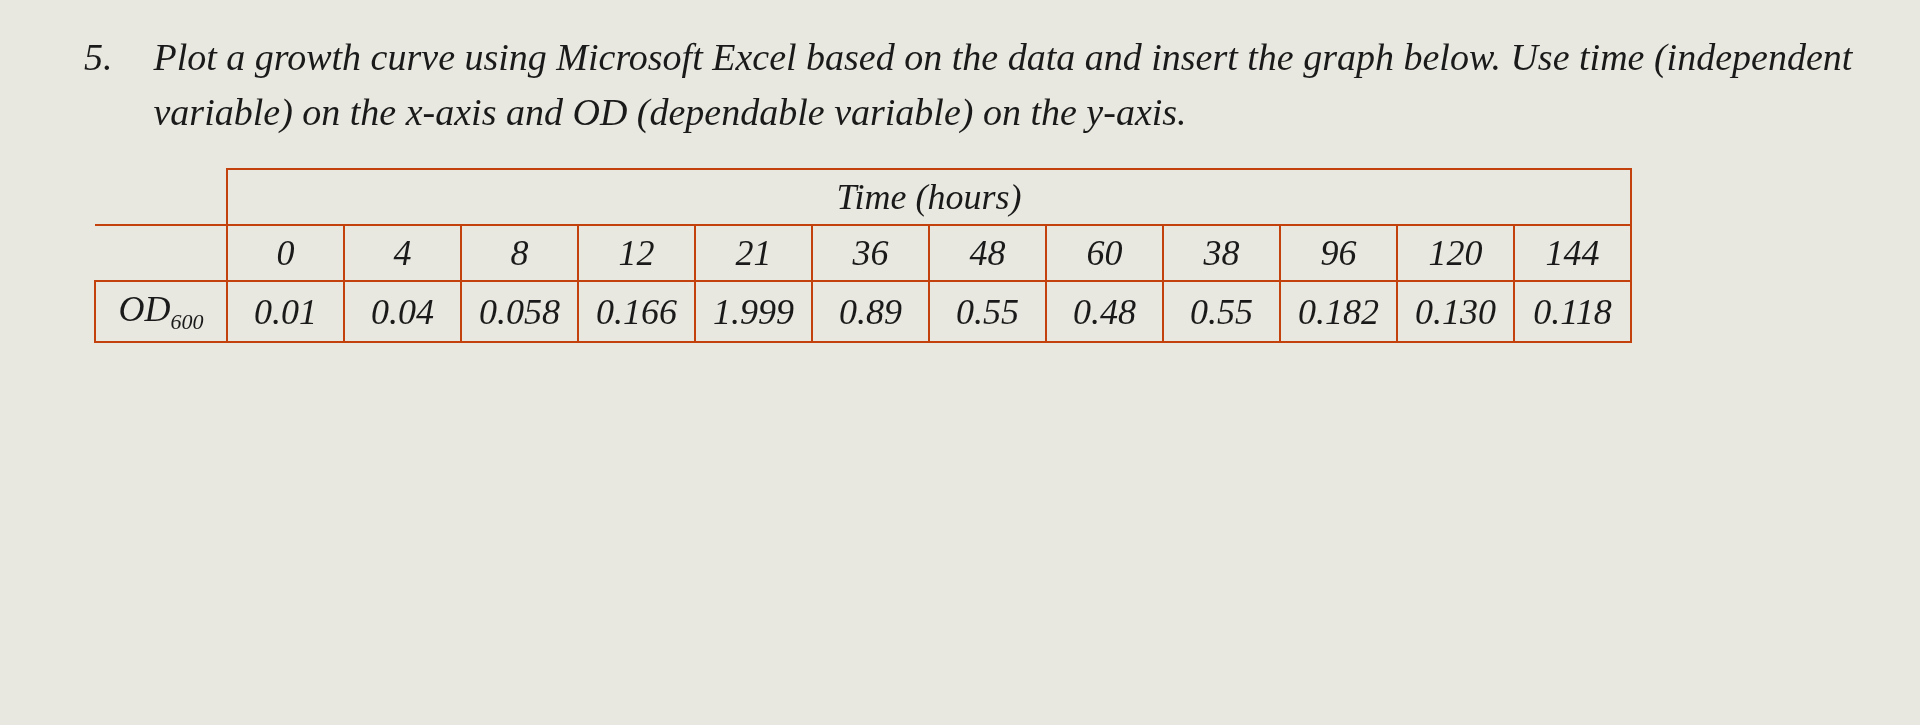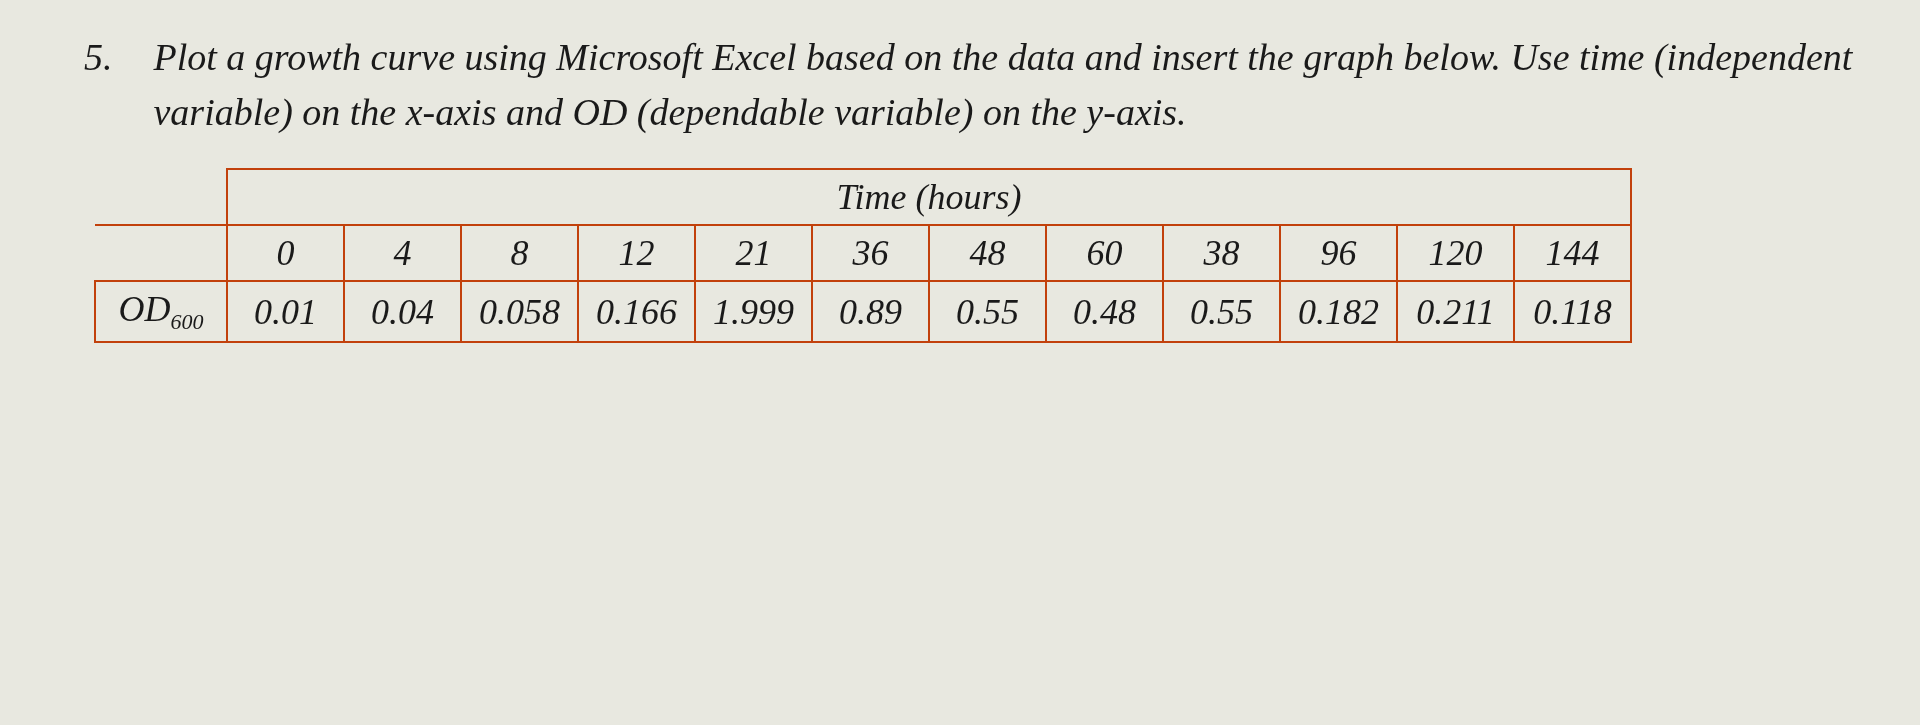--- a/index.html
+++ b/index.html
@@ -98,20 +98,20 @@
       <td class="val">0.01</td>
       <td class="val">0.04</td>
       <td class="val">0.058</td>
       <td class="val">0.166</td>
       <td class="val">1.999</td>
       <td class="val">0.89</td>
       <td class="val">0.55</td>
       <td class="val">0.48</td>
       <td class="val">0.55</td>
       <td class="val">0.182</td>
-      <td class="val">0.211</td>
+      <td class="val">0.130</td>
       <td class="val">0.118</td>
     </tr>
   </tbody>
     </table>
 
 
 </div>
 
 </body></html>

